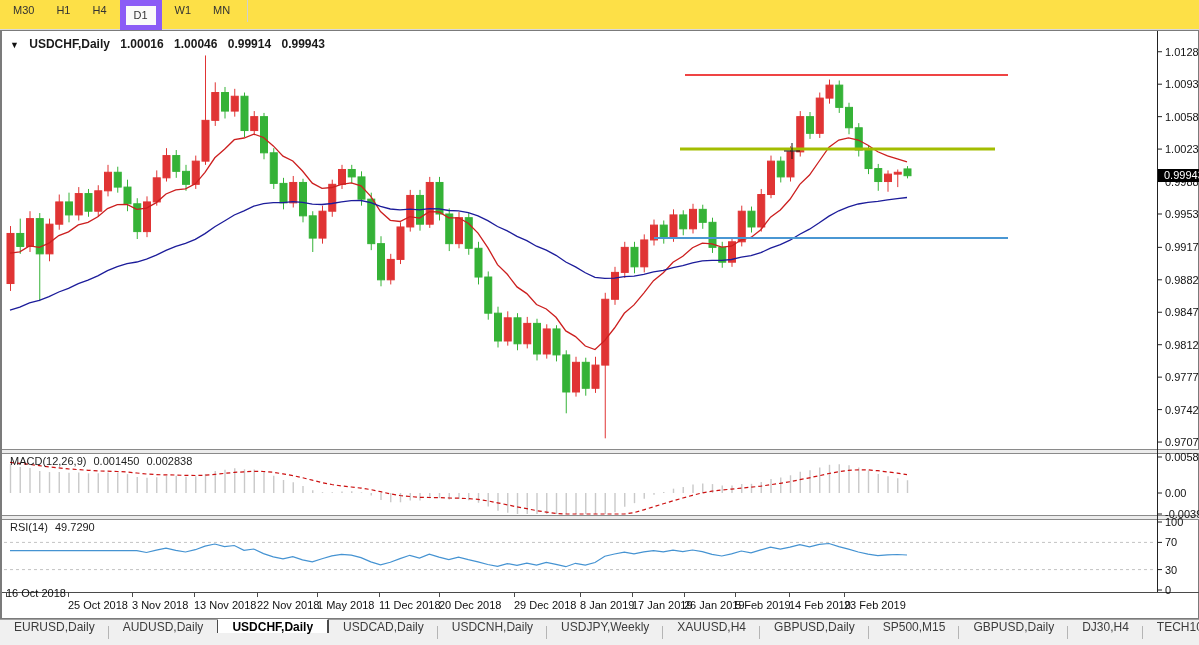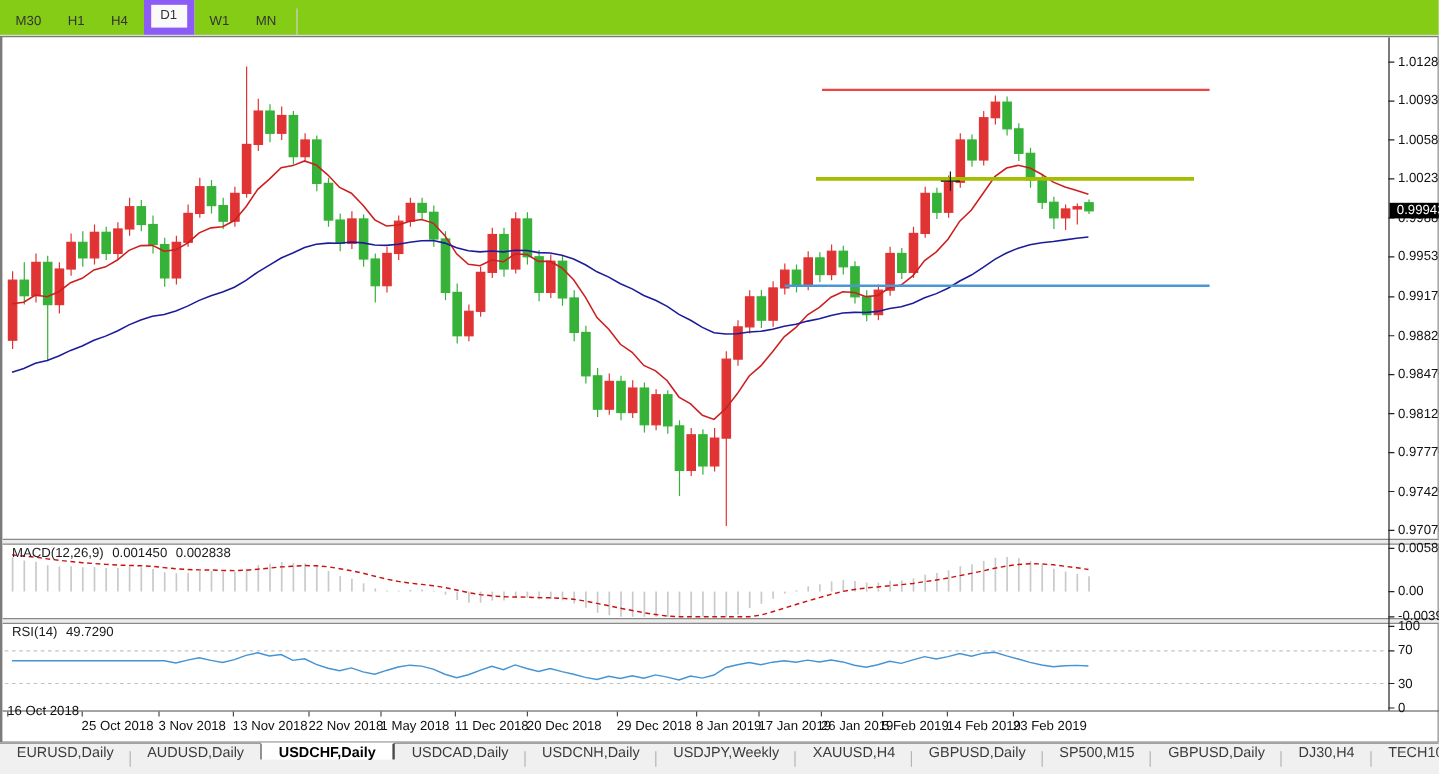--- a/index.html
+++ b/index.html
@@ -2,21 +2,21 @@
 <html><head>
 <meta charset="utf-8">
 <style>
   * { margin:0; padding:0; box-sizing:border-box; }
   html,body { width:1199px; height:645px; overflow:hidden; background:#f0f0f0;
     font-family:"Liberation Sans", sans-serif; }
   #app { position:relative; width:1199px; height:645px; }
 
   
   #toolbar { position:absolute; left:0; top:0; width:1199px; height:30px;
-    background:#84cc16; border-bottom:1px solid #d9d9d9; display:flex; align-items:flex-end; }
+    background:#fde047; border-bottom:1px solid #d9d9d9; display:flex; align-items:flex-start; }
   .tf-btn { font-size:11px; color:#333; padding:4px 8px; margin-left:4px; border:1px solid transparent;
     cursor:default; line-height:1; }
   .tf-btn.active { background:#fafafa; border:6px solid #8b5cf6; }
   .tf-sep { width:1px; height:22px; background:#d0d0d0; margin-left:8px; }
 
   
   #chartwin { position:absolute; left:0; top:30px; width:1199px; height:589px;
     background:#ffffff; border:1px solid #7b7b7b; border-left:2px solid #7b7b7b; }
   #chart-svg { position:absolute; left:0; top:0; }
 
@@ -389,20 +389,28 @@
         <line x1="437.5" y1="562" x2="437.5" y2="566" stroke="#4a4a4a" stroke-width="1"></line>
         <line x1="512.5" y1="562" x2="512.5" y2="566" stroke="#4a4a4a" stroke-width="1"></line>
         <line x1="578.5" y1="562" x2="578.5" y2="566" stroke="#4a4a4a" stroke-width="1"></line>
         <line x1="630.5" y1="562" x2="630.5" y2="566" stroke="#4a4a4a" stroke-width="1"></line>
         <line x1="682.5" y1="562" x2="682.5" y2="566" stroke="#4a4a4a" stroke-width="1"></line>
         <line x1="733.5" y1="562" x2="733.5" y2="566" stroke="#4a4a4a" stroke-width="1"></line>
         <line x1="787.5" y1="562" x2="787.5" y2="566" stroke="#4a4a4a" stroke-width="1"></line>
         <line x1="842.5" y1="562" x2="842.5" y2="566" stroke="#4a4a4a" stroke-width="1"></line>
       </svg>
 
+    <div id="chart-title">
+      <span class="caret">▼</span>
+      <span>USDCHF,Daily</span>
+      <span class="num">1.00016</span>
+      <span class="num">1.00046</span>
+      <span class="num">0.99914</span>
+      <span class="num">0.99943</span>
+    </div>
 
     <div class="ind-label" id="macd-label" style="top:424px">
       <span>MACD(12,26,9)</span>
       <span>0.001450</span>
       <span>0.002838</span>
     </div>
 
     <div class="ind-label" id="rsi-label" style="top:490px">
       <span>RSI(14)</span>
       <span>49.7290</span>

